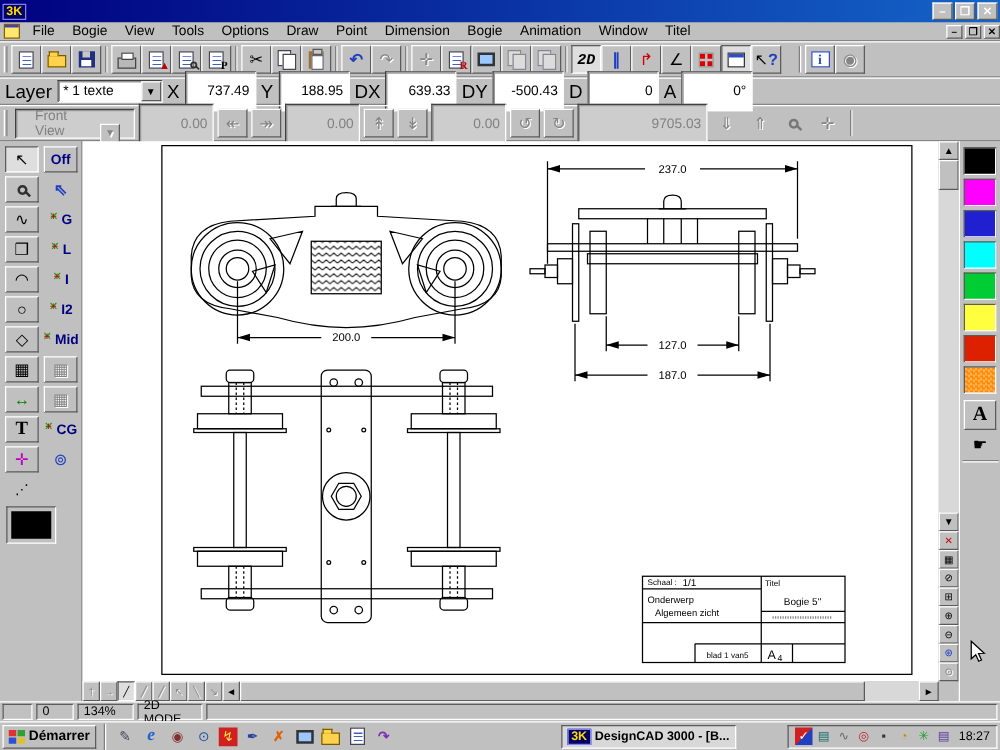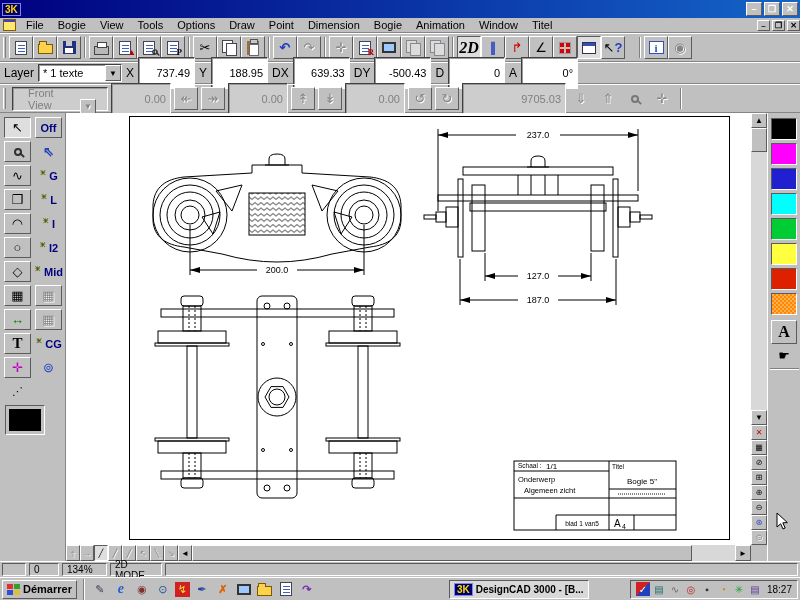--- a/index.html
+++ b/index.html
@@ -20,21 +20,21 @@
 #titlebar{top:0;left:0;width:800px;height:18px;background:linear-gradient(90deg,#000080,#1464c8);color:#fff;display:flex;align-items:center;padding:0 2px}
 #titlebar b{font-size:11px;margin-left:4px}
 .logo3k{color:#ffd800;background:#000060;font-weight:bold;font-size:10px;padding:0 2px;border:1px solid #8080ff}
 .wbtn{width:16px;height:14px;font-size:9px;margin-left:2px;font-weight:bold}
 #menubar{top:18px;left:0;width:800px;height:15px;background:#c0c0c0;display:flex;align-items:center;border-bottom:1px solid #858585}
 .mi{padding:1px 7px;height:15px;display:flex;align-items:center}
 .mdoc{width:13px;height:12px;background:#ffe870;border:1px solid #806000;margin:0 3px;box-shadow:inset 0 2px 0 #4040c0}
 .mdib{width:13px;height:11px;font-size:8px;margin-left:2px;font-weight:bold}
 #toolbar1{top:33px;left:0;width:800px;height:29px;display:flex;align-items:center;border-top:1px solid #fff;border-bottom:1px solid #858585;padding-left:2px}
 #coordbar{top:62px;left:0;width:800px;height:22px;display:flex;align-items:center;border-top:1px solid #fff;border-bottom:1px solid #858585;gap:4px;padding-left:4px}
-.clab{font-size:12px}
+.clab{font-size:15px}
 #viewbar{top:84px;left:0;width:800px;height:29px;display:flex;align-items:center;border-top:1px solid #fff;border-bottom:1px solid #858585;gap:3px;padding-left:2px}
 #workarea{top:113px;left:0;width:800px;height:448px}
 #palette{position:absolute;left:0;top:0;width:66px;height:448px;background:#c0c0c0;border-right:1px solid #858585}
 .pcol{position:absolute;top:4px;display:flex;flex-direction:column}
 .pc1{left:4px}.pc2{left:35px}
 .pb{width:27px;height:21px;margin-bottom:3px;font-size:13px}
 .ps{width:27px;height:21px;margin-bottom:3px;display:flex;align-items:center;justify-content:center;gap:1px}
 .bl{color:#000080;font-weight:bold;font-size:11px}
 .star{position:relative;width:9px;height:10px;flex:none}
 .star::before{content:"✕";position:absolute;left:0;top:-3px;color:#18a018;font-size:9px}
@@ -78,21 +78,21 @@
 .i-paste{width:12px;height:14px;background:#a07030;position:relative}
 .i-paste::before{content:"";position:absolute;left:2px;top:3px;width:8px;height:10px;background:#fff;border:1px solid #667}
 .i-paste::after{content:"";position:absolute;left:3px;top:-2px;width:6px;height:3px;background:#c8c8c8;border:1px solid #555}
 .i-mag{width:8px;height:8px;border:2px solid #303030;border-radius:50%;position:relative}
 .i-mag::after{content:"";position:absolute;width:6px;height:2px;background:#303030;transform:rotate(45deg);right:-5px;bottom:-2px}
 .i-selbox{position:relative;width:12px;height:12px;border:1px solid #999;background-image:linear-gradient(#d00,#d00),linear-gradient(#d00,#d00),linear-gradient(#d00,#d00),linear-gradient(#d00,#d00);background-size:4px 4px;background-position:0 0,100% 0,0 100%,100% 100%;background-repeat:no-repeat}
 .i-win{width:14px;height:12px;border:1px solid #334;background:#fff;box-shadow:inset 0 3px 0 #3050c0}
 .i-mon{width:14px;height:11px;border:2px solid #333;background:#9cc8ff}
 .ov{position:absolute;font-size:9px;font-weight:bold;color:#c00000;right:2px;bottom:1px;font-family:"Liberation Serif",serif}
 .rel{position:relative}
-.twod{font-family:Liberation Serif, serif;font-style:italic;font-weight:bold;font-size:16px}
+.twod{font-family:Liberation Mono, monospace;font-style:italic;font-weight:bold;font-size:12px}
 .infoi{width:15px;height:13px;background:#fff;border:1px solid #3050c0;color:#3050c0;font-weight:bold;font-family:"Liberation Serif",serif;font-size:11px;display:flex;align-items:center;justify-content:center}
 .ddbtn{width:16px;height:16px;font-size:8px}
 .dd{height:18px;display:flex;align-items:flex-start}
 .ddtxt{flex:1;padding:0 4px;height:100%;display:flex;align-items:center}
 text{font-family:"Liberation Sans",sans-serif}
 #cursor{left:776px;top:512px}
 </style>
 </head>
 <body>
 

